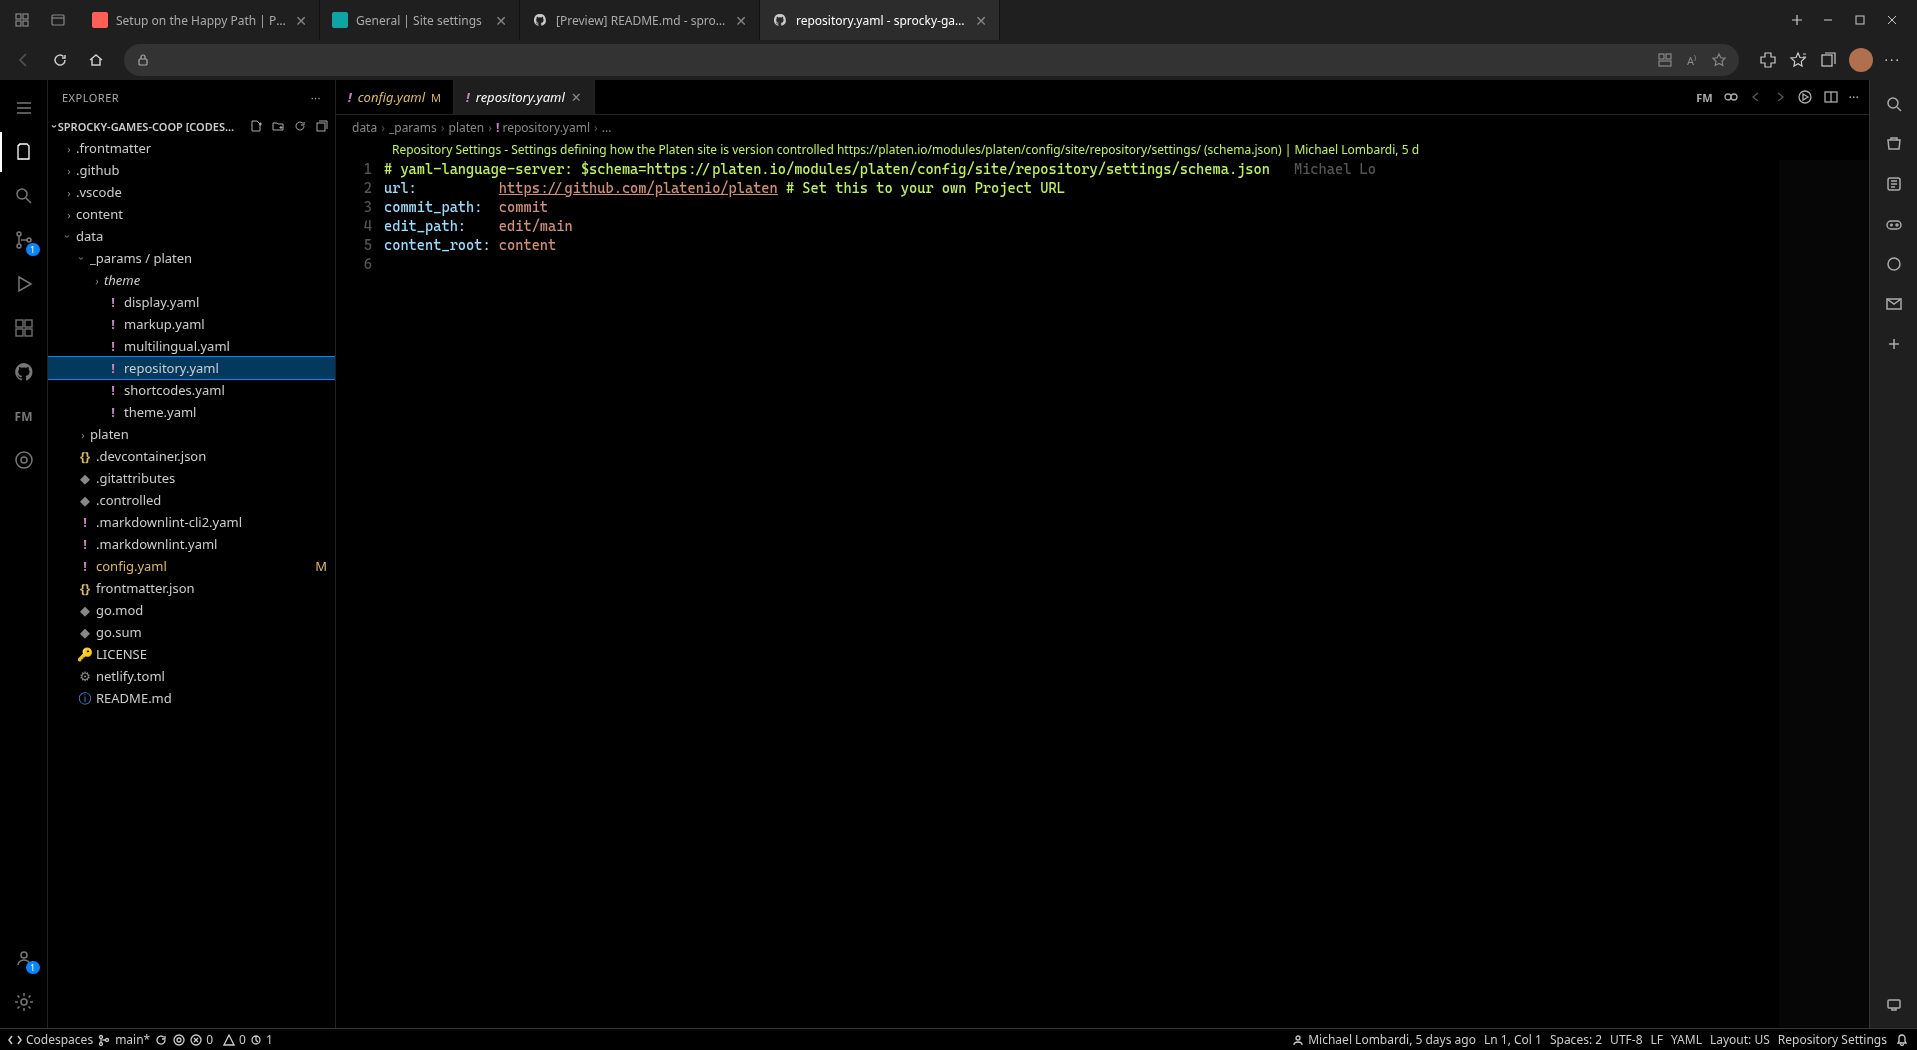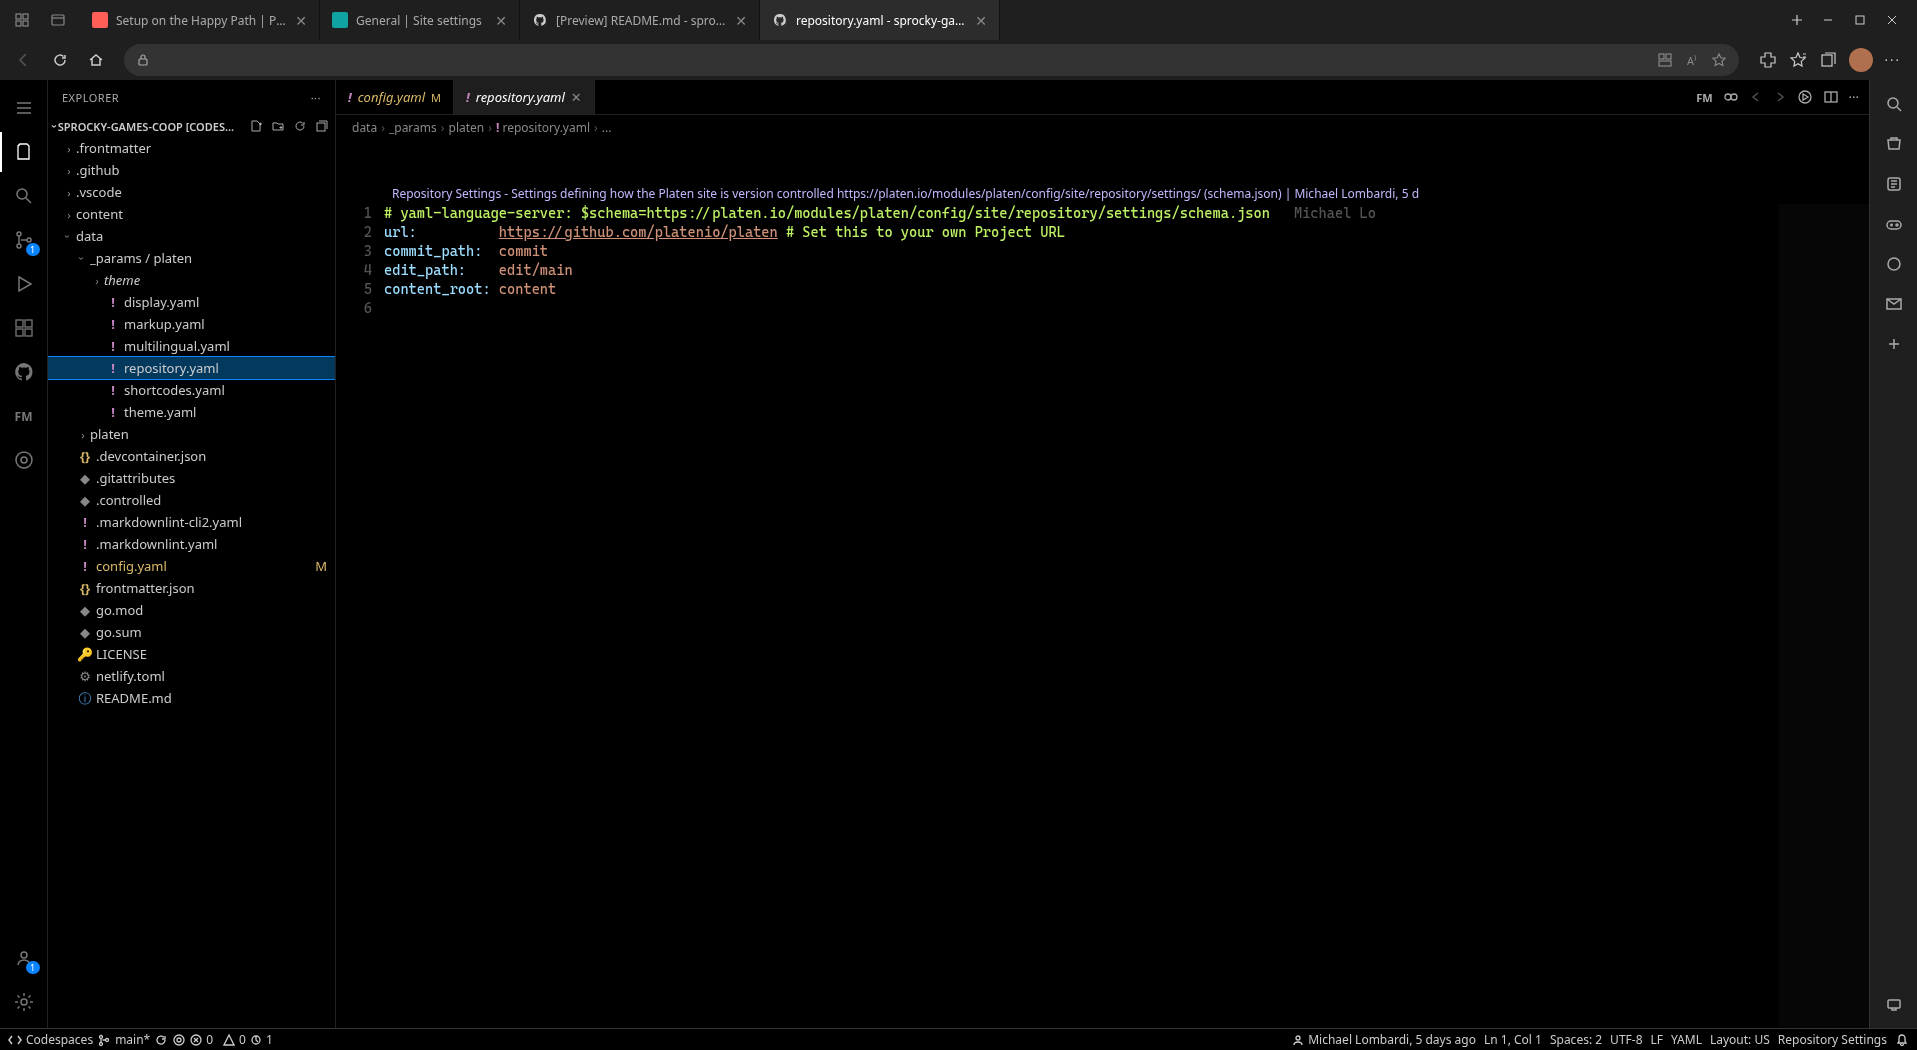--- a/index.html
+++ b/index.html
@@ -134,22 +134,22 @@
 .editor-tab .status-m { color:#d9b86a; font-size:11px; font-style:normal; }
 .editor-tab .close { color:#888; font-style:normal; }
 .editor-tab-actions { margin-left:auto; display:flex; align-items:center; gap:10px; padding:0 10px; color:#aaa; }
 
 .breadcrumbs {
   height:24px; display:flex; align-items:center; padding:0 16px;
   color:#888; font-size:12px; gap:4px;
 }
 .breadcrumbs .sep { color:#555; }
 .codelens {
-  padding:2px 26px 2px 56px; color:#c4b5fd; font-size:12px;
-  white-space:nowrap; overflow:hidden;margin-top:44px;
+  padding:2px 26px 2px 56px; color:#bef264; font-size:12px;
+  white-space:nowrap; overflow:hidden;
 }
 
 .editor-body { flex:1; display:flex; font-family:"Cascadia Code","Consolas",monospace; font-size:14px; background:#000; position:relative;}
 .gutter { width:48px; text-align:right; color:#555; padding-right:12px; user-select:none; }
 .gutter div, .code-lines div { height:19px; line-height:19px; }
 .code-lines { flex:1; color:#ccc; white-space:pre; overflow:hidden; }
 .tok-comment { color:#bef264; }
 .tok-key { color:#9cdcfe; }
 .tok-str { color:#ce9178; }
 .tok-link { color:#ce9178; text-decoration:underline; }

